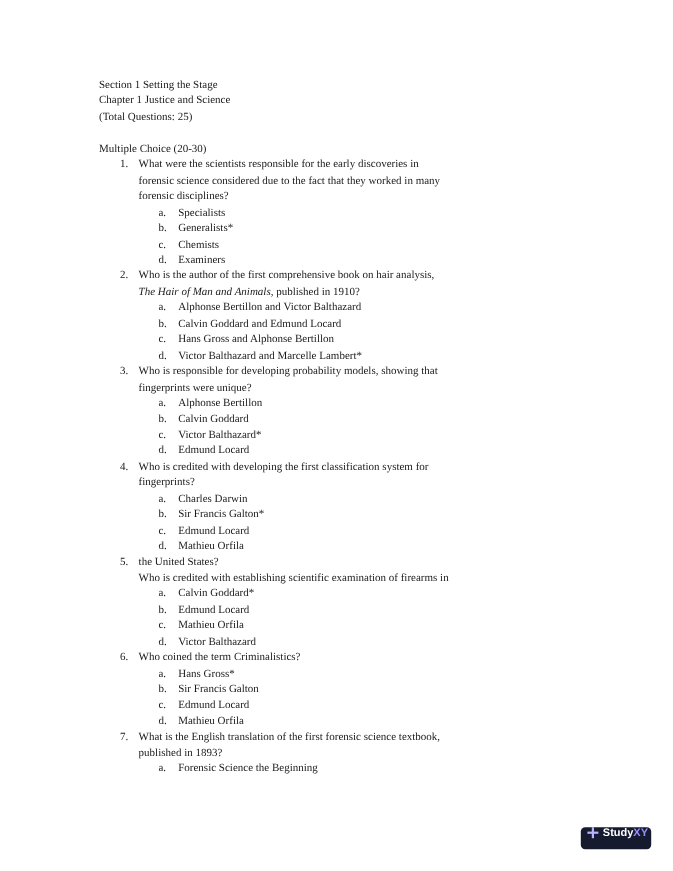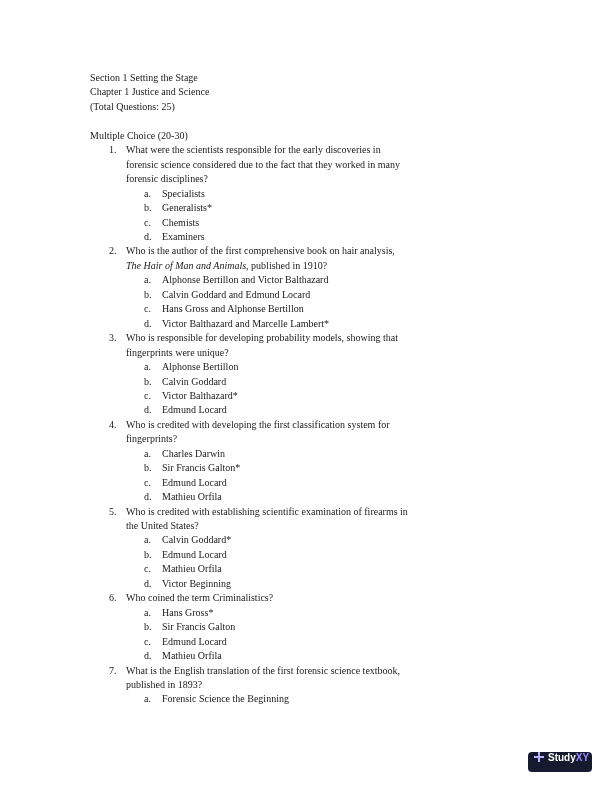--- a/index.html
+++ b/index.html
@@ -97,27 +97,27 @@
     <span class="qtext line">Who is credited with developing the first classification system for</span>
     <span class="qtext line">fingerprints?</span>
   </div>
   <div class="opt"><span class="letter">a.</span><span>Charles Darwin</span></div>
   <div class="opt"><span class="letter">b.</span><span>Sir Francis Galton*</span></div>
   <div class="opt"><span class="letter">c.</span><span>Edmund Locard</span></div>
   <div class="opt"><span class="letter">d.</span><span>Mathieu Orfila</span></div>
 
   <div class="q">
     <span class="num">5.</span>
+    <span class="qtext line">the United States?</span>
     <span class="qtext line">Who is credited with establishing scientific examination of firearms in</span>
-    <span class="qtext line">the United States?</span>
   </div>
   <div class="opt"><span class="letter">a.</span><span>Calvin Goddard*</span></div>
   <div class="opt"><span class="letter">b.</span><span>Edmund Locard</span></div>
   <div class="opt"><span class="letter">c.</span><span>Mathieu Orfila</span></div>
-  <div class="opt"><span class="letter">d.</span><span>Victor Beginning</span></div>
+  <div class="opt"><span class="letter">d.</span><span>Victor Balthazard</span></div>
 
   <div class="q">
     <span class="num">6.</span>
     <span class="qtext line">Who coined the term Criminalistics?</span>
   </div>
   <div class="opt"><span class="letter">a.</span><span>Hans Gross*</span></div>
   <div class="opt"><span class="letter">b.</span><span>Sir Francis Galton</span></div>
   <div class="opt"><span class="letter">c.</span><span>Edmund Locard</span></div>
   <div class="opt"><span class="letter">d.</span><span>Mathieu Orfila</span></div>
 

